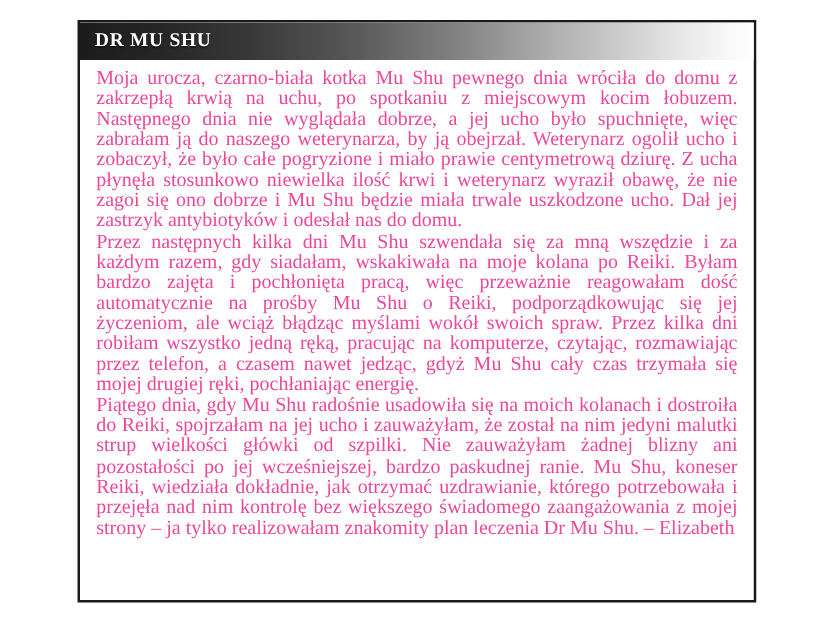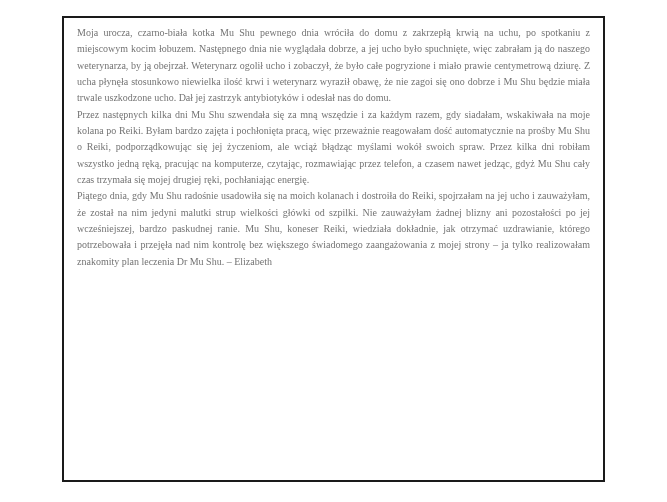--- a/index.html
+++ b/index.html
@@ -68,41 +68,44 @@
   
   .story-body {
     padding: 7px 13px 6px 13px;
     box-sizing: border-box;
   }
 
   .story-body p {
     margin: 0;
     text-align: justify;
     text-justify: inter-word;
-    font-size: 10px;
+    font-size: 16px;
     line-height: 16.35px;
-    color: #737373;
+    color: #ec4899;
     hyphens: manual;
     -webkit-hyphens: manual;
   }
 
   .story-body p.tight {
     text-align-last: left;
   }
 
   .sig {
   }
 </style>
 </head>
 <body>
 
 <div id="page">
 
   <div class="story-box">
 
+    <div class="title-bar">
+      <span class="title-text">DR MU SHU</span>
+    </div>
 
     <div class="story-body">
 
       <p>Moja urocza, czarno-biała kotka Mu Shu pewnego dnia wróciła do domu z zakrzepłą krwią na uchu, po spotkaniu z miejscowym kocim łobuzem. Następnego dnia nie wyglądała dobrze, a jej ucho było spuchnięte, więc zabrałam ją do naszego weterynarza, by ją obejrzał. Weterynarz ogolił ucho i zobaczył, że było całe pogryzione i miało prawie centymetrową dziurę. Z ucha płynęła stosunkowo niewielka ilość krwi i weterynarz wyraził obawę, że nie zagoi się ono dobrze i Mu Shu będzie miała trwale uszkodzone ucho. Dał jej zastrzyk antybiotyków i odesłał nas do domu.</p>
 
       <p>Przez następnych kilka dni Mu Shu szwendała się za mną wszędzie i za każdym razem, gdy siadałam, wskakiwała na moje kolana po Reiki. Byłam bardzo zajęta i pochłonięta pracą, więc przeważnie reagowałam dość automatycznie na prośby Mu Shu o Reiki, podporządkowując się jej życzeniom, ale wciąż błądząc myślami wokół swoich spraw. Przez kilka dni robiłam wszystko jedną ręką, pracując na komputerze, czytając, rozmawiając przez telefon, a czasem nawet jedząc, gdyż Mu Shu cały czas trzymała się mojej drugiej ręki, pochłaniając energię.</p>
 
       <p class="tight"><span>Piątego dnia, gdy Mu Shu radośnie usadowiła się na moich kolanach i dostroiła do Reiki, spojrzałam na jej ucho i zauważyłam, że został na nim jedyni malutki strup wielkości główki od szpilki. Nie zauważyłam żadnej blizny ani pozostałości po jej wcześniejszej, bardzo paskudnej ranie. Mu Shu, koneser Reiki, wiedziała dokładnie, jak otrzymać uzdrawianie, którego potrzebowała i przejęła nad nim kontrolę bez większego świadomego zaangażowania z mojej strony – ja tylko realizowałam znakomity plan leczenia Dr Mu Shu. – </span><span class="sig">Elizabeth</span></p>
 
     </div>

